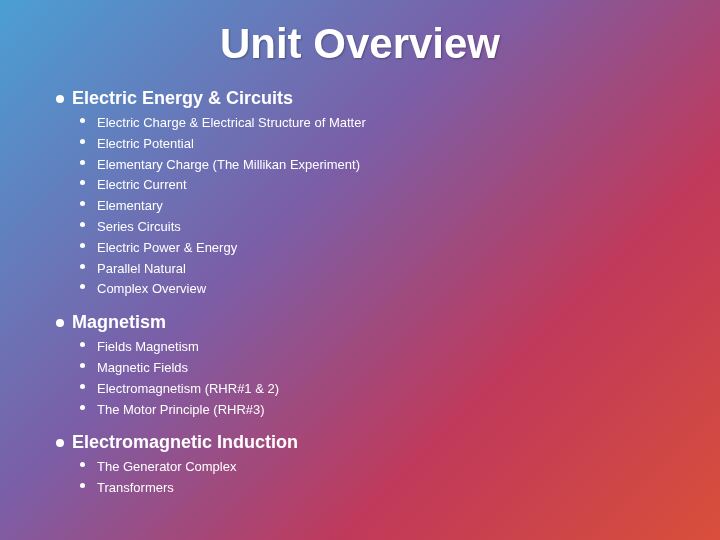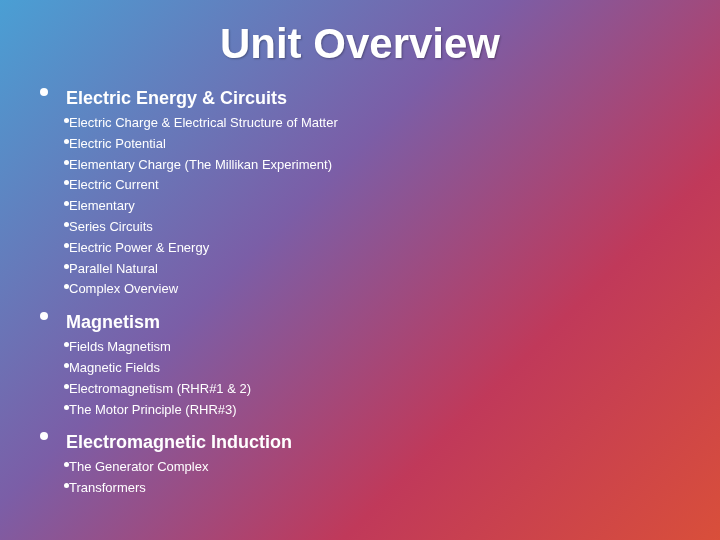--- a/index.html
+++ b/index.html
@@ -9,21 +9,21 @@
       height: 540px;
       overflow: hidden;
       font-family: Arial, sans-serif;
     }
 
     .slide {
       width: 720px;
       height: 540px;
       background: linear-gradient(135deg, #4a9fd4 0%, #7b5ea7 40%, #c0395a 70%, #d94f3a 100%);
       position: relative;
-      padding: 20px 40px;
+      padding: 20px 56px;
     }
 
     .slide-title {
       text-align: center;
       font-size: 42px;
       font-weight: bold;
       color: white;
       margin-bottom: 20px;
       text-shadow: 1px 1px 2px rgba(0,0,0,0.3);
     }
@@ -32,43 +32,43 @@
       color: white;
       font-size: 14px;
     }
 
     .section {
       margin-bottom: 12px;
     }
 
     .section-header {
       display: flex;
-      align-items: flex-start;
-      gap: 18px;
+      align-items: center;
+      gap: 8px;
       font-size: 18px;
       font-weight: bold;
       margin-bottom: 4px;
     }
 
     .bullet-main {
       width: 8px;
       height: 8px;
       background: white;
       border-radius: 50%;
       flex-shrink: 0;
     }
 
     .sub-items {
       margin-left: 24px;
     }
 
     .sub-item {
       display: flex;
       align-items: flex-start;
-      gap: 0;
+      gap: 12px;
       font-size: 13px;
       line-height: 1.6;
     }
 
     .bullet-sub {
       width: 5px;
       height: 5px;
       background: white;
       border-radius: 50%;
       flex-shrink: 0;

